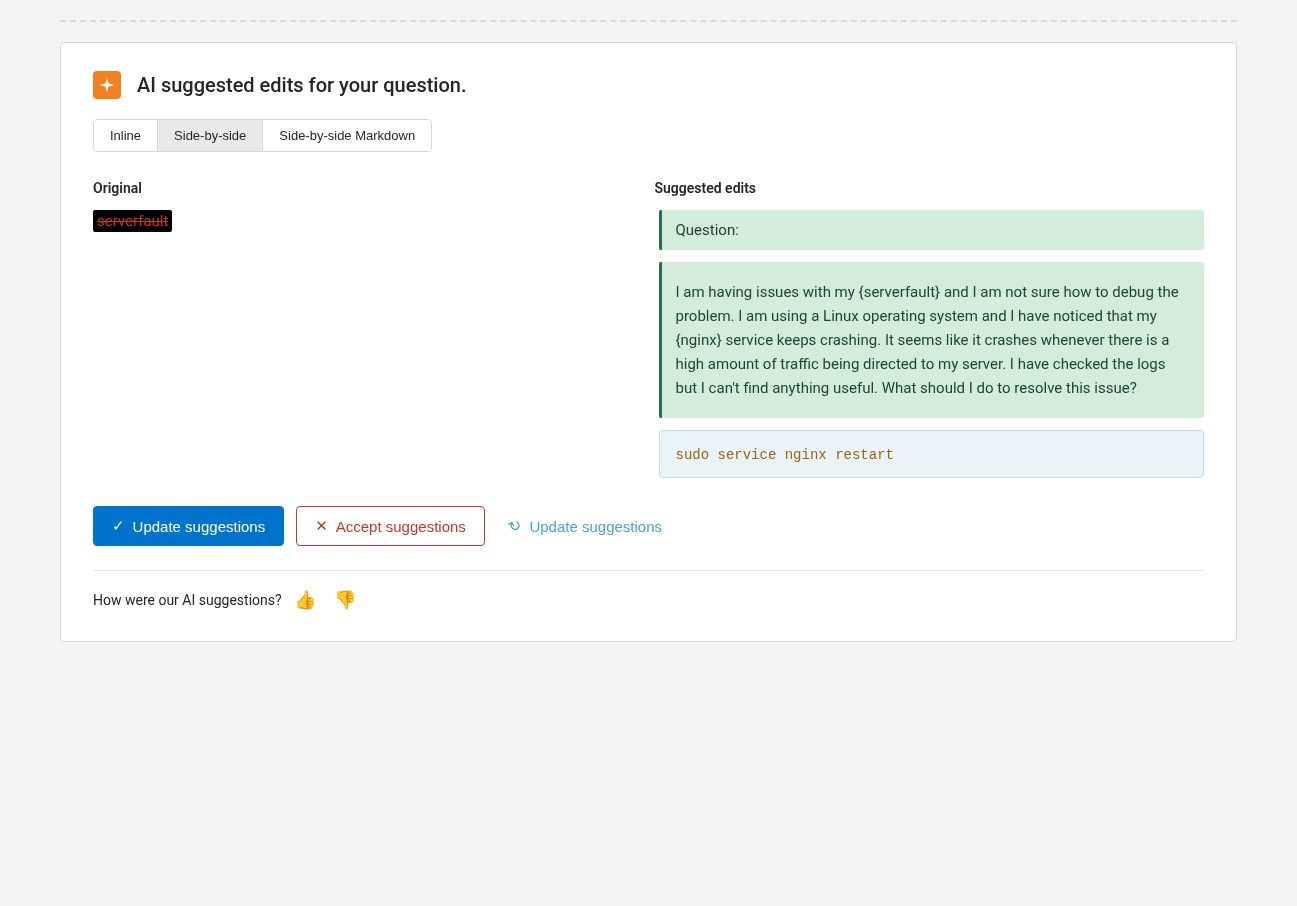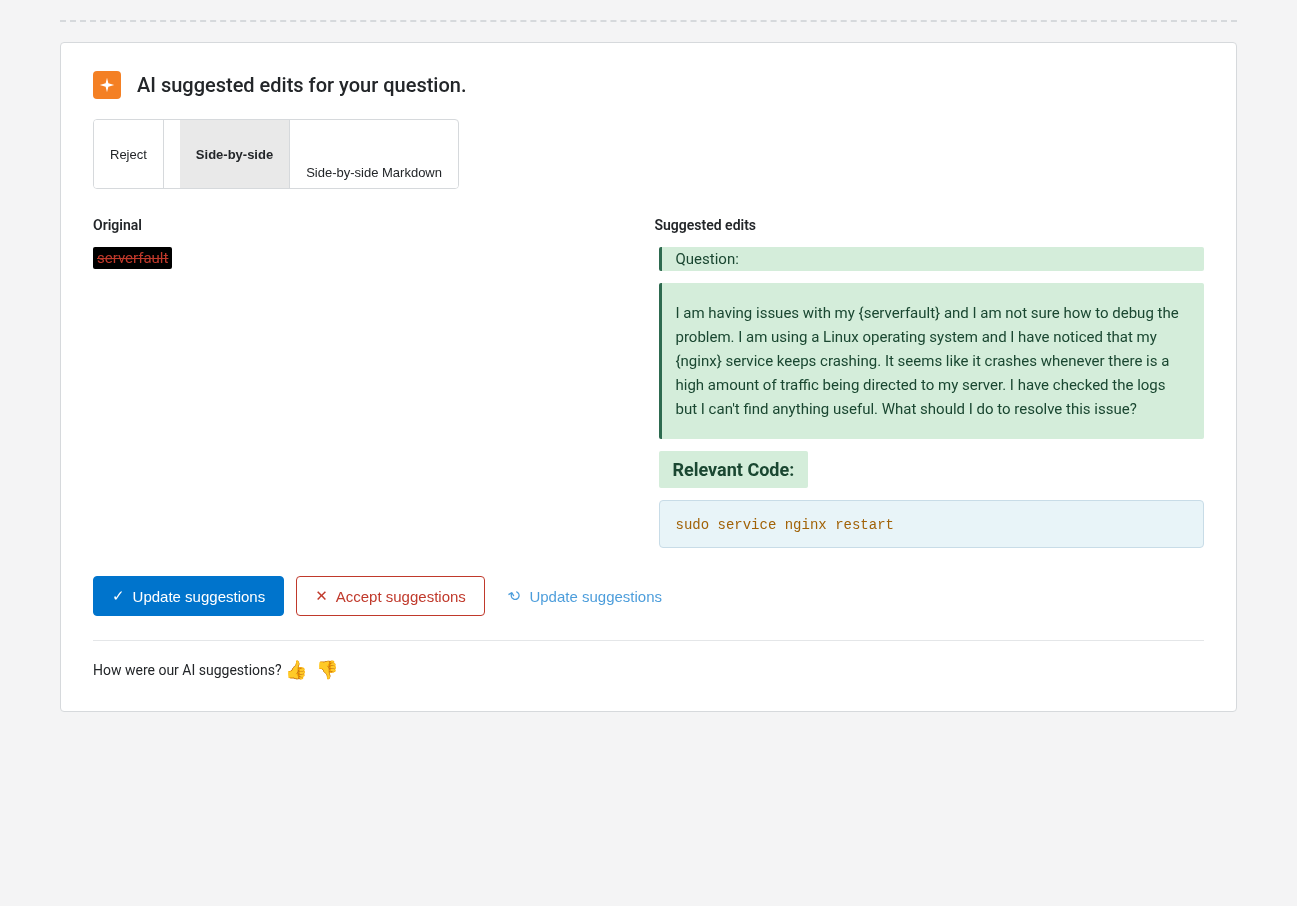--- a/index.html
+++ b/index.html
@@ -65,26 +65,24 @@
       font-size: 13px;
       cursor: pointer;
       background: #fff;
       border: none;
       border-right: 1px solid #d6d9dc;
       color: #232629;
       outline: none;
     }
     .tab:last-child {
       border-right: none;
-      margin-top: 37px;
     }
     .tab.active {
       background: #e9e9e9;
-      font-weight: 700;
-      margin-left: 16px;
+      font-weight: 400;
     }
 
     
     .diff-area {
       display: flex;
       gap: 12px;
       margin-bottom: 28px;
     }
     .diff-col {
       flex: 1;
@@ -195,21 +193,21 @@
       font-size: 15px;
       cursor: pointer;
       white-space: nowrap;
       opacity: 0.7;
     }
 
     
     .feedback-row {
       display: flex;
       align-items: center;
-      gap: 0;
+      gap: 9px;
       padding-top: 16px;
       border-top: 1px solid #e4e6e8;
     }
     .feedback-label {
       font-size: 14px;
       color: #232629;
     }
     .feedback-btn {
       background: none;
       border: none;
@@ -242,47 +240,44 @@
       <div class="ai-icon">
 
         <svg viewBox="0 0 20 20" fill="white" xmlns="http://www.w3.org/2000/svg">
           <path d="M10 2 L11.5 8 L18 10 L11.5 12 L10 18 L8.5 12 L2 10 L8.5 8 Z"></path>
         </svg>
       </div>
       <span class="header-title">AI suggested edits for your question.</span>
     </div>
 
     <div class="tabs">
-      <button class="tab">Reject</button>
+      <button class="tab">Inline</button>
       <button class="tab active">Side-by-side</button>
       <button class="tab">Side-by-side Markdown</button>
     </div>
 
     <div class="diff-area">
 
       <div class="diff-col">
         <div class="diff-col-label">Original</div>
         <span class="original-text">serverfault</span>
       </div>
 
       <div class="diff-col">
         <div class="diff-col-label">Suggested edits</div>
         <div class="suggested-col-inner suggested-content">
 
-          <div class="highlighted-block" style="padding: 0 14px;">
+          <div class="highlighted-block" style="padding: 8px 14px;">
             <span>Question:</span>
           </div>
 
           <div class="highlighted-block">
             <span>I am having issues with my {serverfault} and I am not sure how to debug the problem. I am using a Linux operating system and I have noticed that my {nginx} service keeps crashing. It seems like it crashes whenever there is a high amount of traffic being directed to my server. I have checked the logs but I can't find anything useful. What should I do to resolve this issue?</span>
           </div>
 
-          <div>
-            <span class="highlighted-heading">Relevant Code:</span>
-          </div>
 
           <div class="code-block">
             <code>sudo service nginx restart</code>
           </div>
         </div>
       </div>
     </div>
 
     <div class="buttons-row">
       <button class="btn-accept">

